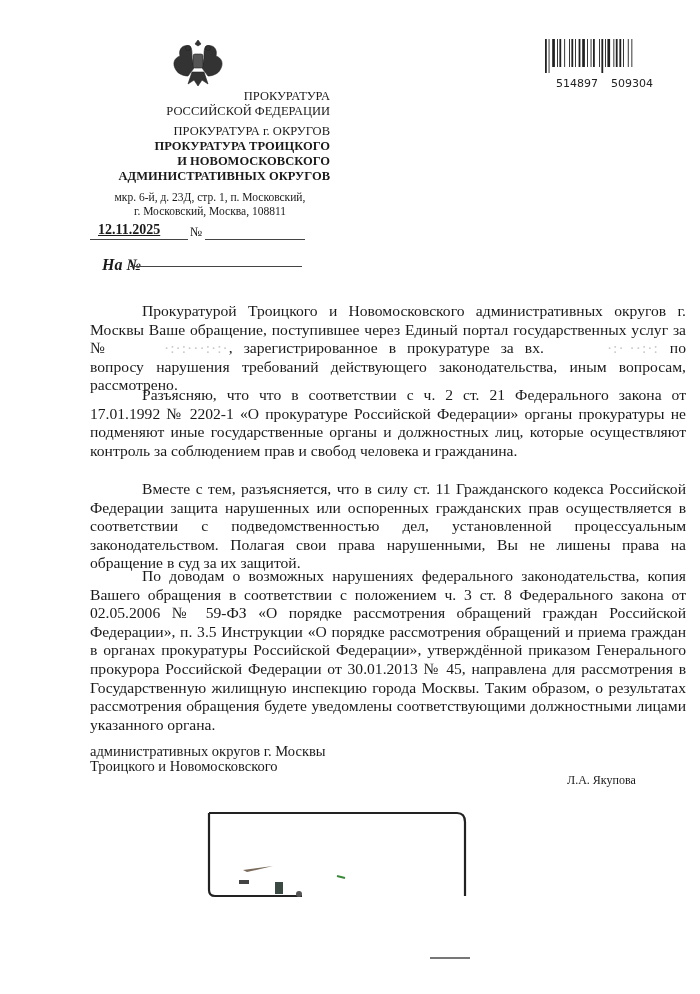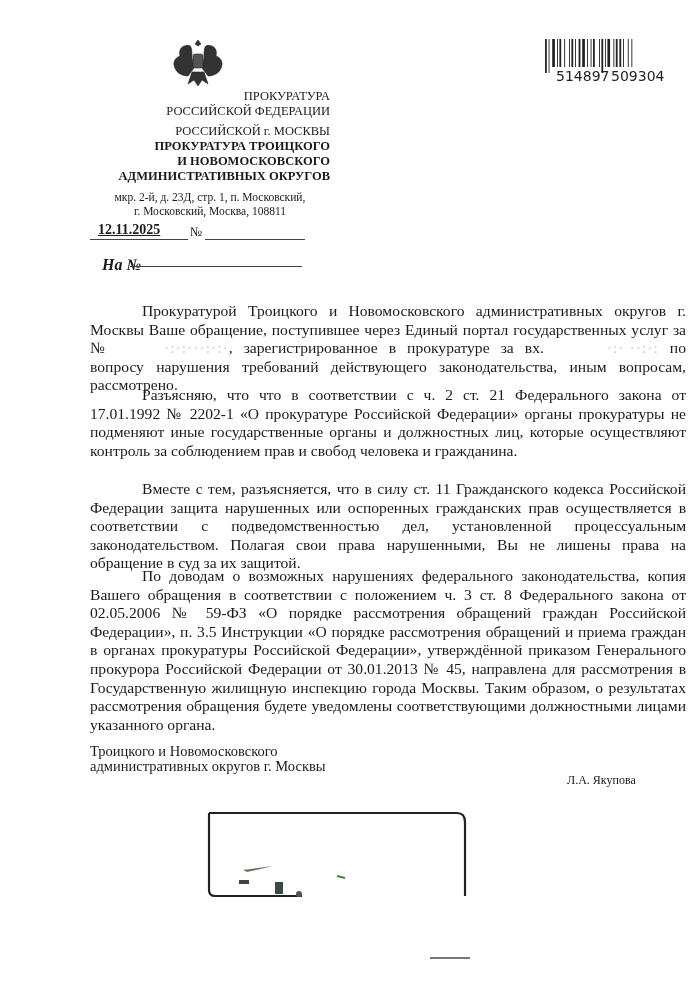--- a/index.html
+++ b/index.html
@@ -23,21 +23,21 @@
     .addr.a2 { top: 204px; }
     .date { left: 98px; top: 222px; font-size: 14px; font-weight: bold; text-decoration: underline; }
     .numlabel { left: 190px; top: 224px; font-size: 13px; }
     .line { height: 1px; background: #444; }
     .ln1 { left: 90px; top: 239px; width: 98px; }
     .ln2 { left: 205px; top: 239px; width: 100px; }
     .nalabel { left: 102px; top: 256px; font-size: 16px; font-weight: bold; font-style: italic; }
     .ln3 { left: 130px; top: 266px; width: 172px; }
     
     .barcode { left: 545px; top: 39px; width: 115px; height: 34px; }
-    .bc-num { top: 68px; font-family: "DejaVu Sans", sans-serif; font-size: 14px; color: #222; }
+    .bc-num { top: 77px; font-family: "DejaVu Sans", sans-serif; font-size: 11px; color: #222; }
     .bc-n1 { left: 556px; }
     .bc-n2 { left: 611px; }
     
     .body-text { left: 90px; width: 596px; font-size: 15.6px; line-height: 18.6px; text-align: justify; }
     .body-text p { margin: 0; text-indent: 52px; }
     .p1 { top: 302px; }
     .p2 { top: 386px; }
     .p3 { top: 480px; }
     .p4 { top: 567px; }
     .redact { display: inline-block; color: #c8c8c8; letter-spacing: 1px; }
@@ -58,25 +58,25 @@
     <path d="M38 10 c6 -2 12 2 10 10 c6 2 8 8 4 14 c-2 4 -8 6 -12 6 l-6 -8 2 -10 c0 -6 0 -10 2 -12z"></path>
     <rect x="25" y="18" width="10" height="14" rx="2" fill="#555"></rect>
     <path d="M24 36 l-4 12 6 -4 4 6 4 -6 6 4 -4 -12z"></path>
     <circle cx="20" cy="12" r="2.5"></circle>
     <circle cx="40" cy="12" r="2.5"></circle>
   </g>
 </svg>
 
 <div class="abs hdr l1">ПРОКУРАТУРА</div>
 <div class="abs hdr l2">РОССИЙСКОЙ ФЕДЕРАЦИИ</div>
-<div class="abs hdr l3">РОССИЙСКОЙ г. МОСКВЫ</div>
+<div class="abs hdr l3">ПРОКУРАТУРА г. ОКРУГОВ</div>
 <div class="abs hdr b l4">ПРОКУРАТУРА ТРОИЦКОГО</div>
 <div class="abs hdr b l5">И НОВОМОСКОВСКОГО</div>
 <div class="abs hdr b l6">АДМИНИСТРАТИВНЫХ ОКРУГОВ</div>
-<div class="abs addr a1">мкр. 2-й, д. 23Д, стр. 1, п. Московский,</div>
+<div class="abs addr a1">мкр. 6-й, д. 23Д, стр. 1, п. Московский,</div>
 <div class="abs addr a2">г. Московский, Москва, 108811</div>
 
 <div class="abs date">12.11.2025</div>
 <div class="abs numlabel">№</div>
 <div class="abs line ln1"></div>
 <div class="abs line ln2"></div>
 <div class="abs nalabel">На №</div>
 <div class="abs line ln3"></div>
 
 <svg class="abs barcode" id="barcode" viewBox="0 0 115 34">
@@ -115,22 +115,22 @@
     <p>Разъясняю, что что в соответствии с ч. 2 ст. 21 Федерального закона от 17.01.1992 № 2202-1 «О прокуратуре Российской Федерации» органы прокуратуры не подменяют иные государственные органы и должностных лиц, которые осуществляют контроль за соблюдением прав и свобод человека и гражданина.</p>
   </div>
 <div class="abs body-text p3">
     <p>Вместе с тем, разъясняется, что в силу ст. 11 Гражданского кодекса Российской Федерации защита нарушенных или оспоренных гражданских прав осуществляется в соответствии с подведомственностью дел, установленной процессуальным законодательством. Полагая свои права нарушенными, Вы не лишены права на обращение в суд за их защитой.</p>
   </div>
 <div class="abs body-text p4">
     <p>По доводам о возможных нарушениях федерального законодательства, копия Вашего обращения в соответствии с положением ч. 3 ст. 8 Федерального закона от 02.05.2006 № 59-ФЗ «О порядке рассмотрения обращений граждан Российской Федерации», п. 3.5 Инструкции «О порядке рассмотрения обращений и приема граждан в органах прокуратуры Российской Федерации», утверждённой приказом Генерального прокурора Российской Федерации от 30.01.2013 № 45, направлена для рассмотрения в Государственную жилищную инспекцию города Москвы. Таким образом, о результатах рассмотрения обращения будете уведомлены соответствующими должностными лицами указанного органа.</p>
   </div>
 
 <div class="abs sig">
+  <div>административных округов г. Москвы</div>
   <div>Троицкого и Новомосковского</div>
-  <div>административных округов г. Москвы</div>
 </div>
 <div class="abs signame">Л.А. Якупова</div>
 
 <svg class="abs stamp" viewBox="0 0 260 88">
   <path d="M2 3 L250 3 Q258 3 258 12 L258 86" fill="none" stroke="#222" stroke-width="2.2"></path>
   <path d="M2 3 L2 80 Q2 86 8 86 L95 86" fill="none" stroke="#222" stroke-width="2.2"></path>
   <path d="M36 60 l30 -4 -26 6z" fill="#7a6a5a"></path>
   <rect x="32" y="70" width="10" height="4" fill="#444"></rect>
   <rect x="68" y="72" width="8" height="12" fill="#3a4a42"></rect>
   <circle cx="92" cy="84" r="3" fill="#555"></circle>

